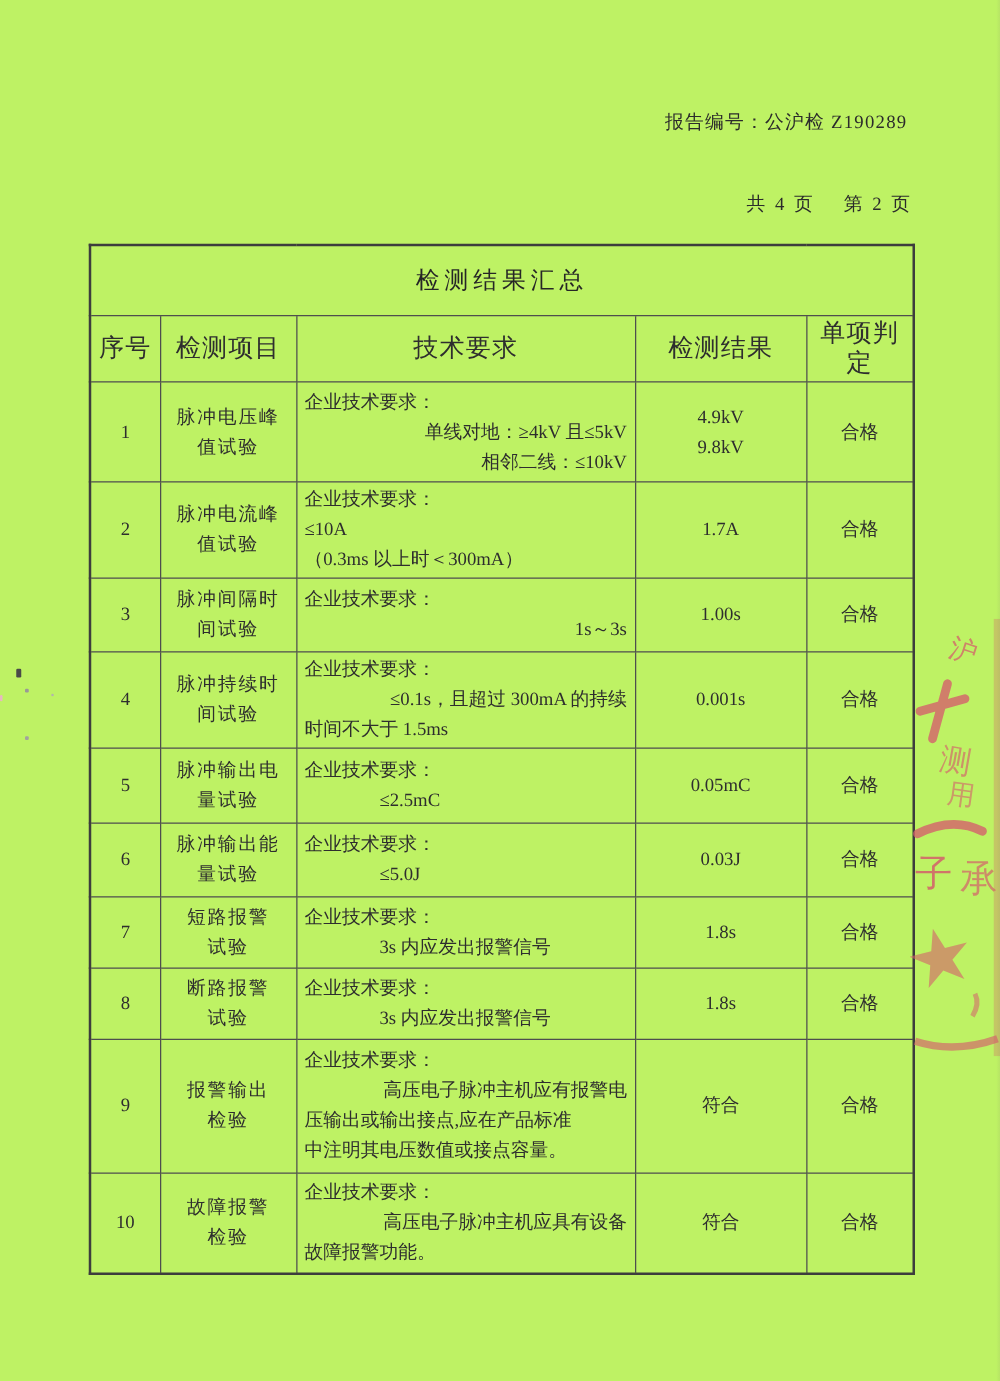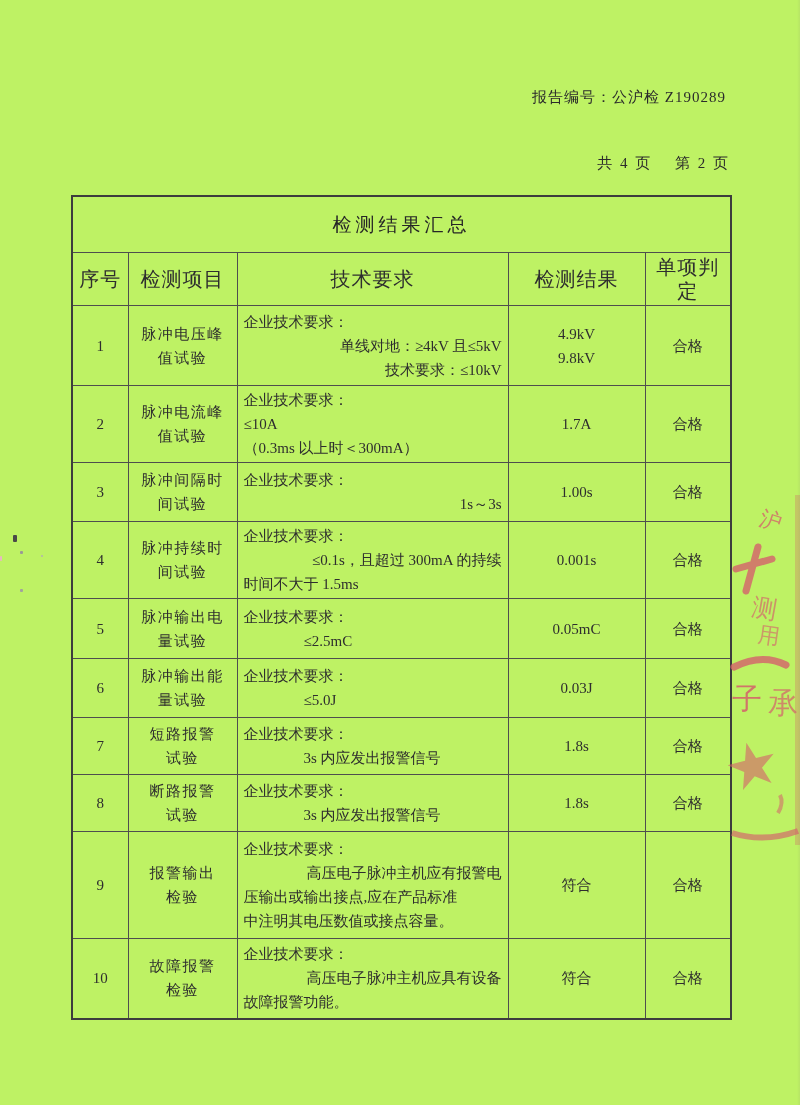--- a/index.html
+++ b/index.html
@@ -105,21 +105,21 @@
           <td class="cell-no">
             <div>1</div>
           </td>
           <td class="cell-item">
             <div>脉冲电压峰</div>
             <div>值试验</div>
           </td>
           <td class="cell-req">
             <div class="a-left">企业技术要求：</div>
             <div class="a-in1">单线对地：≥4kV 且≤5kV</div>
-            <div class="a-in1">技术要求：≤10kV</div>
+            <div class="a-in1">相邻二线：≤10kV</div>
           </td>
           <td class="cell-result">
             <div>4.9kV</div>
             <div>9.8kV</div>
           </td>
           <td class="cell-verdict">
             <div>合格</div>
           </td>
         </tr>
         <tr style="height: 68px;">

